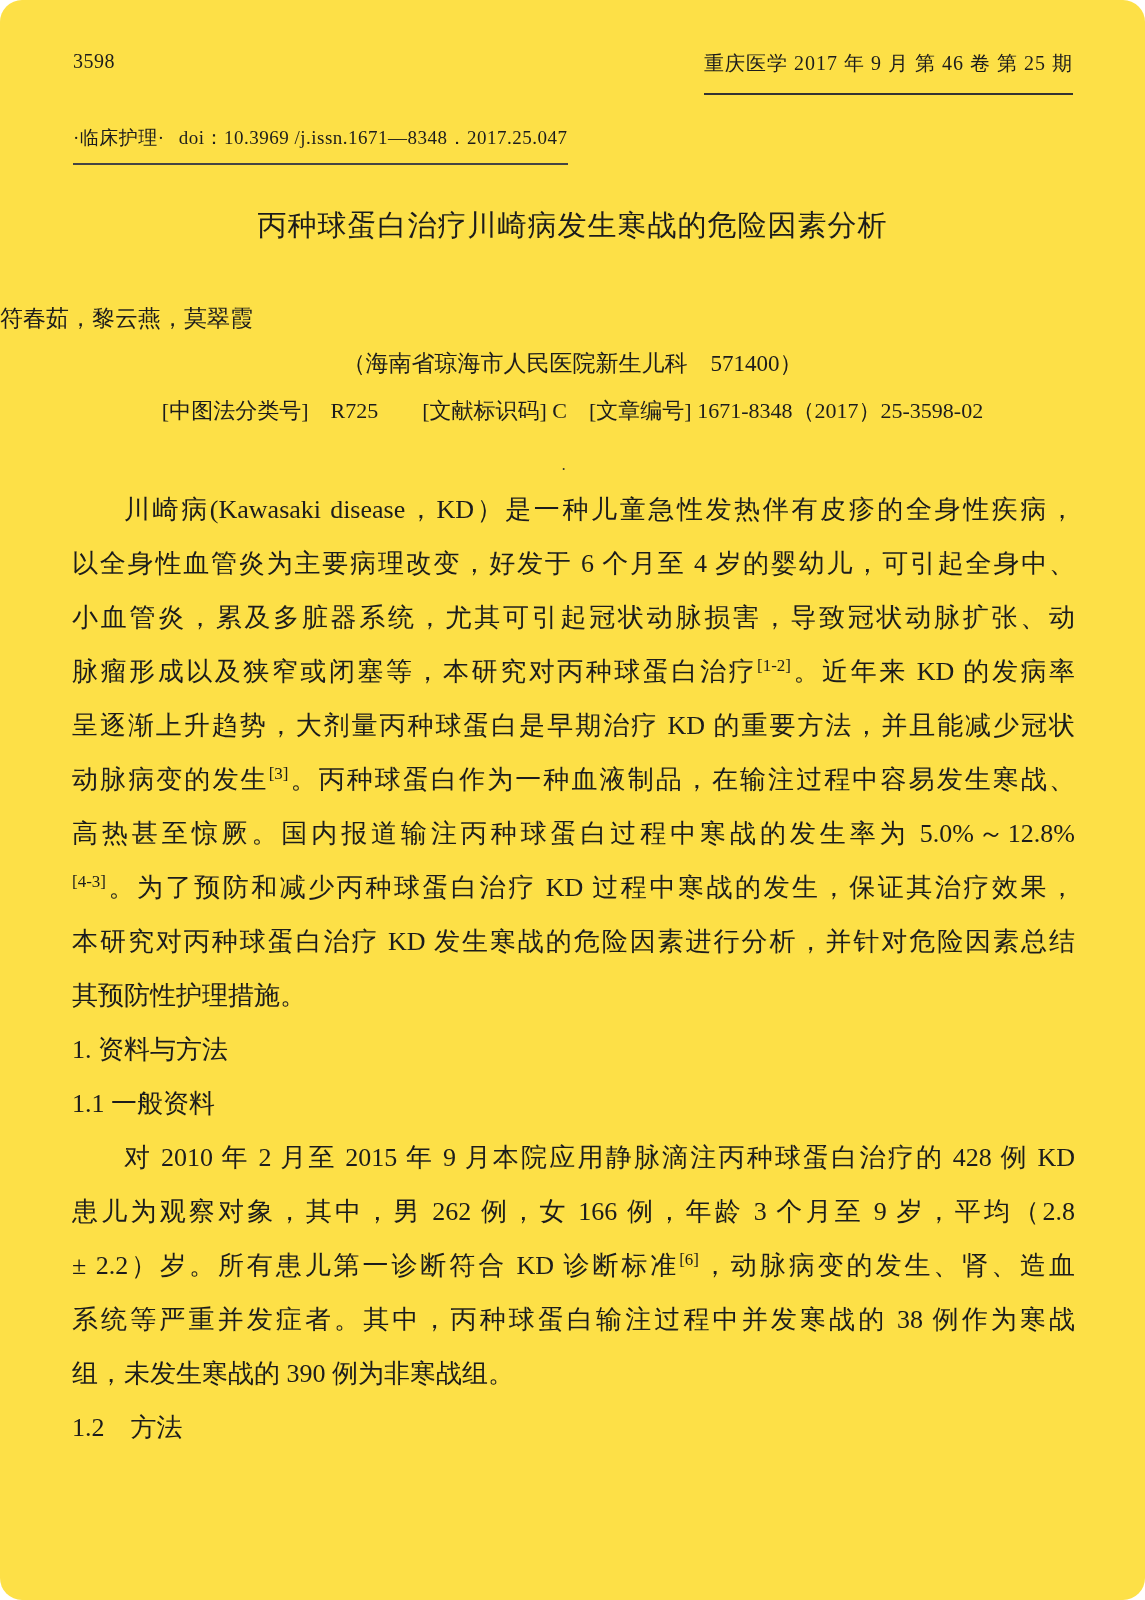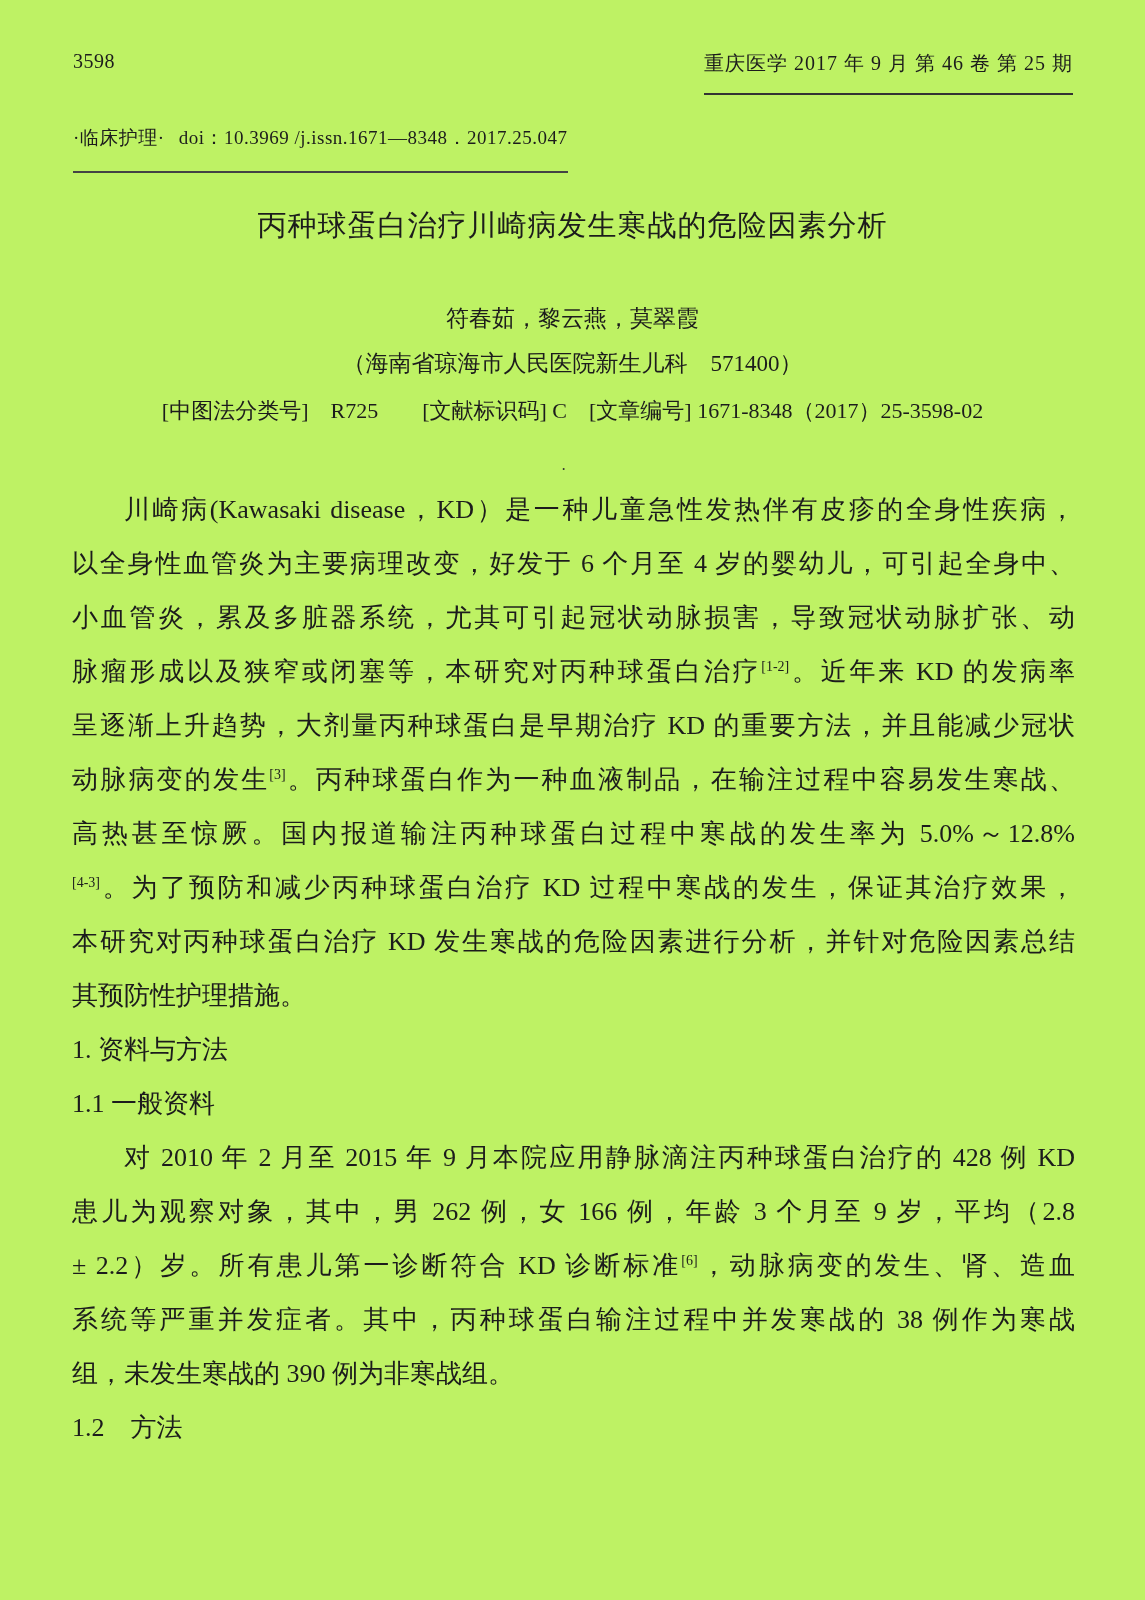--- a/index.html
+++ b/index.html
@@ -1,23 +1,24 @@
 <!DOCTYPE html>
 <html><head>
 <meta charset="utf-8">
 <style>
   html, body { margin: 0; padding: 0; background: #ffffff; }
   .page {
     position: relative;
     width: 1145px;
     height: 1600px;
-    background: #bef264;
+    background: #fde047;
     color: #1c1c1c;
     font-family: "Liberation Serif", "DejaVu Serif", serif;
     overflow: hidden;
+    border-radius: 22px;
   }
   .header-row {
     position: absolute;
     left: 73px;
     right: 72px;
     top: 50px;
     display: flex;
     justify-content: space-between;
     align-items: flex-start;
     font-size: 20px;
@@ -27,41 +28,40 @@
     border-bottom: 2px solid #333;
     padding-bottom: 16px;
     letter-spacing: 1px;
   }
   .doi-line {
     position: absolute;
     left: 73px;
     top: 125px;
     font-size: 19px;
     border-bottom: 2px solid #444;
-    padding-bottom: 20px;
+    padding-bottom: 12px;
     letter-spacing: 0.5px;
   }
   .doi-line .col-label { margin-right: 14px; }
   .title {
     position: absolute;
     left: 0;
     top: 206px;
     width: 100%;
     margin: 0;
     text-align: center;
     font-size: 29px;
     font-weight: normal;
     letter-spacing: 1px;
   }
   .authors {
     position: absolute;
     left: 0;
     top: 303px;
     width: 100%;
-    text-align: center;
     font-size: 23px;
   }
   .affiliation {
     position: absolute;
     left: 0;
     top: 348px;
     width: 100%;
     text-align: center;
     font-size: 23px;
   }
@@ -96,21 +96,21 @@
     text-align: left;
   }
   .line.fill {
     white-space: normal;
     text-align: justify;
     text-align-last: justify;
     text-justify: distribute;
   }
   .line.indent { text-indent: 52px; }
   .sup {
-    font-size: 14px;
+    font-size: 17px;
     line-height: 1;
     vertical-align: 9px;
     letter-spacing: 0;
   }
 </style>
 </head>
 <body>
 
 <div class="page">
 

